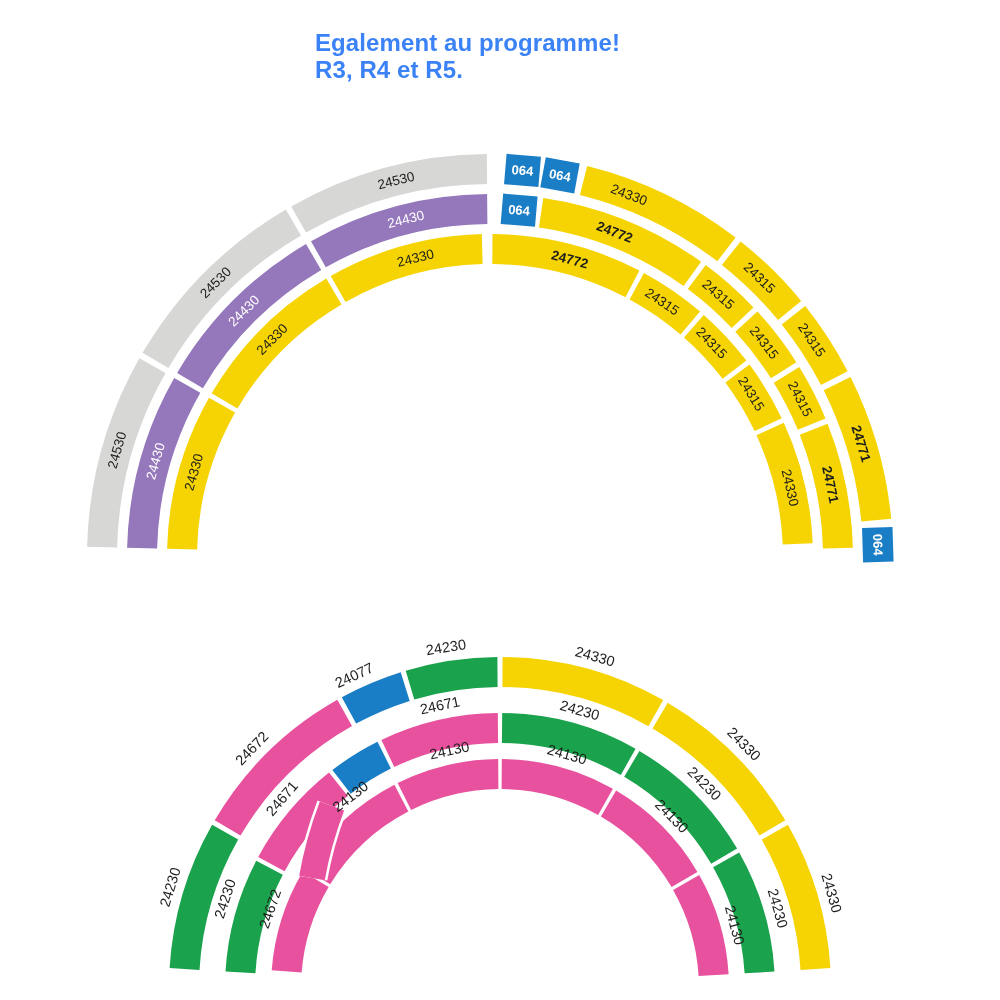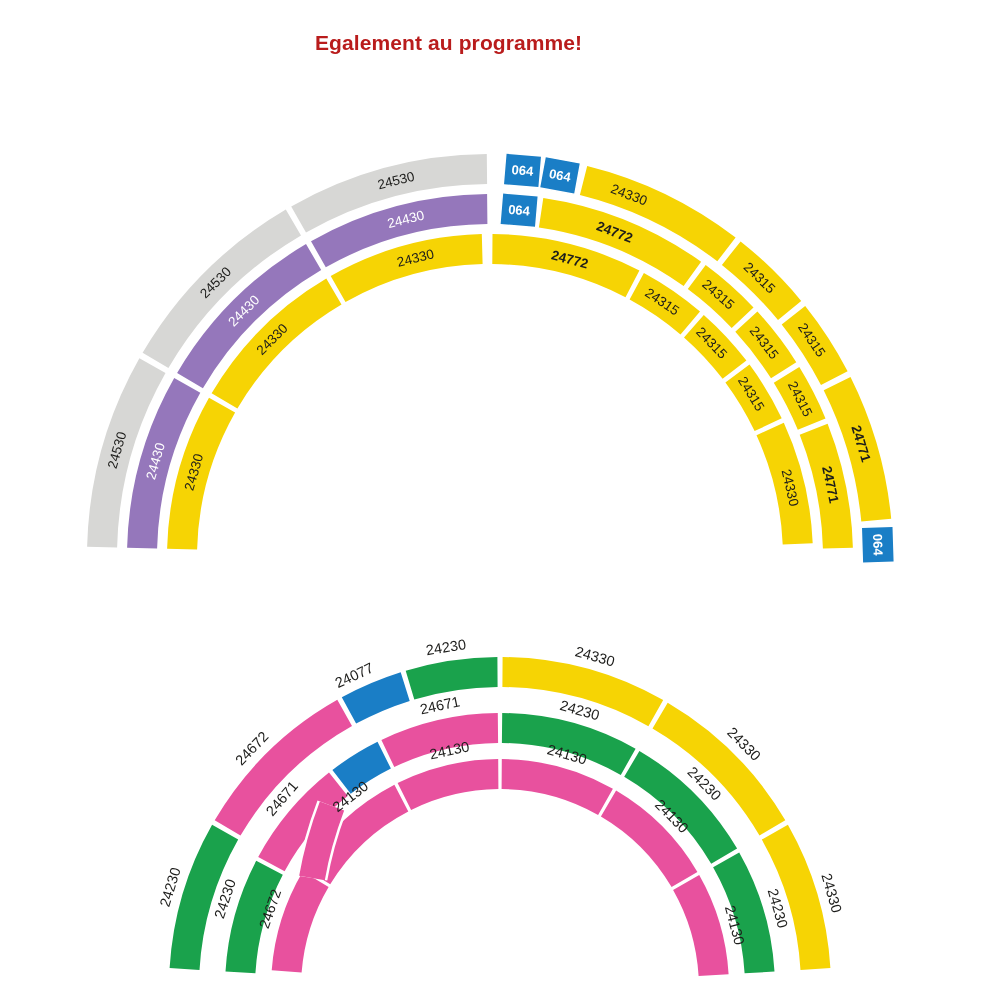--- a/index.html
+++ b/index.html
@@ -1,28 +1,29 @@
 <!DOCTYPE html>
 <html><head>
 <meta charset="utf-8">
 <style>
   html,body{margin:0;padding:0;background:#ffffff;}
   .page{position:relative;width:1000px;height:1000px;background:#ffffff;overflow:hidden;
         font-family:"Liberation Sans",sans-serif;}
-  .title-block{position:absolute;left:315px;top:30px;width:480px;color:#b91c1c;
-        font-weight:700;font-size:21px;line-height:26.5px;letter-spacing:0.1px;}
+  .title-block{position:absolute;left:315px;top:30px;width:480px;color:#3b82f6;
+        font-weight:700;font-size:24px;line-height:26.5px;letter-spacing:0.1px;}
   svg{position:absolute;left:0;top:0;}
   text{font-family:"Liberation Sans",sans-serif;}
 </style>
 </head>
 <body>
 
 <div class="page">
   <div class="title-block">
     <div>Egalement au programme!</div>
+    <div>R3, R4 et R5.</div>
   </div>
   <svg id="diagram-svg" width="1000" height="1000" viewBox="0 0 1000 1000">
     <g id="top-diagram">
         <path d="M87.1 546.8 A403 403 0 0 1 139.4 358.2 L165.5 373.0 A373 373 0 0 0 117.1 547.6 Z" fill="#d7d7d5"></path>
         <path d="M142.6 352.8 A403 403 0 0 1 285.8 209.6 L301.0 235.4 A373 373 0 0 0 168.4 368.0 Z" fill="#d7d7d5"></path>
         <path d="M291.2 206.4 A403 403 0 0 1 486.8 154.0 L487.1 184.0 A373 373 0 0 0 306.0 232.5 Z" fill="#d7d7d5"></path>
         <path d="M587.2 165.9 A403 403 0 0 1 735.6 237.5 L717.3 261.3 A373 373 0 0 0 579.9 195.0 Z" fill="#f6d404"></path>
         <path d="M740.6 241.4 A403 403 0 0 1 801.2 300.9 L778.0 320.0 A373 373 0 0 0 721.9 264.9 Z" fill="#f6d404"></path>
         <path d="M805.2 305.9 A403 403 0 0 1 847.6 371.2 L821.0 385.1 A373 373 0 0 0 781.7 324.5 Z" fill="#f6d404"></path>
         <path d="M850.5 376.9 A403 403 0 0 1 891.2 518.7 L861.3 521.6 A373 373 0 0 0 823.7 390.3 Z" fill="#f6d404"></path>

